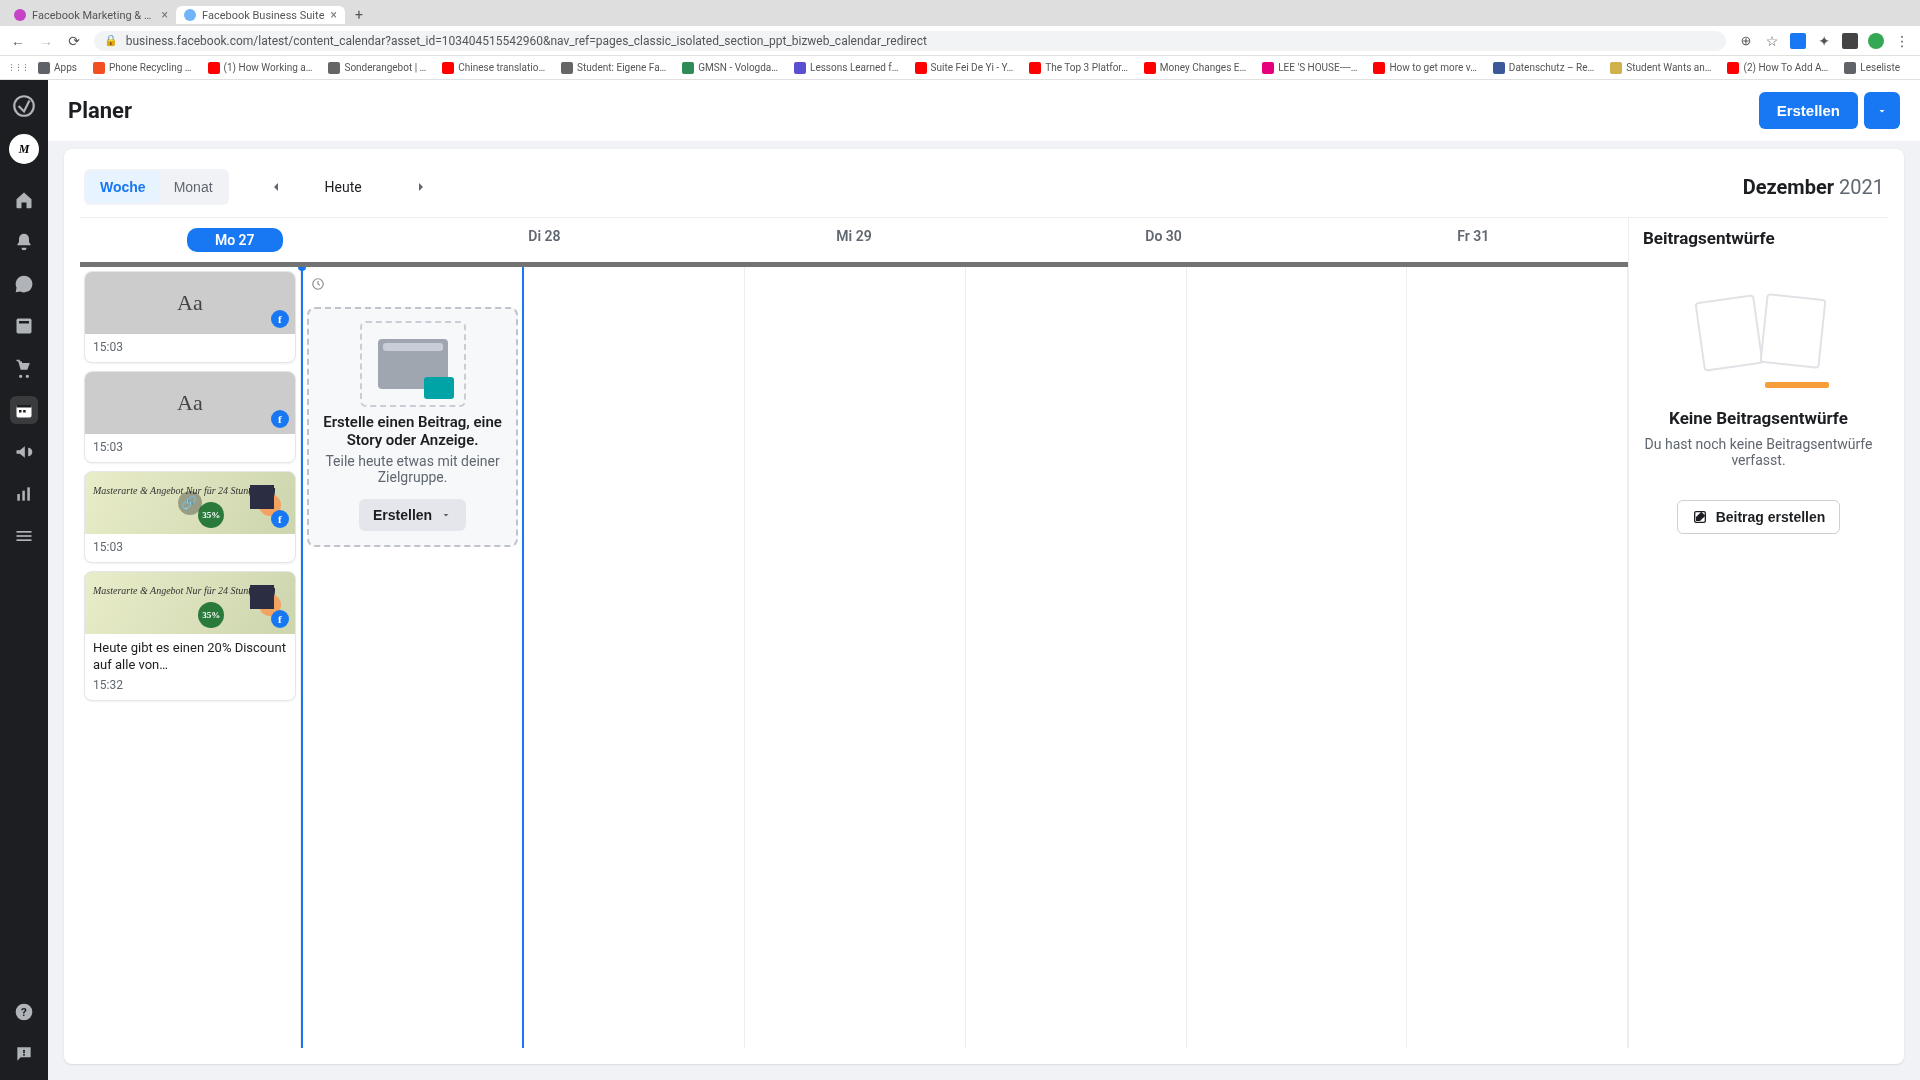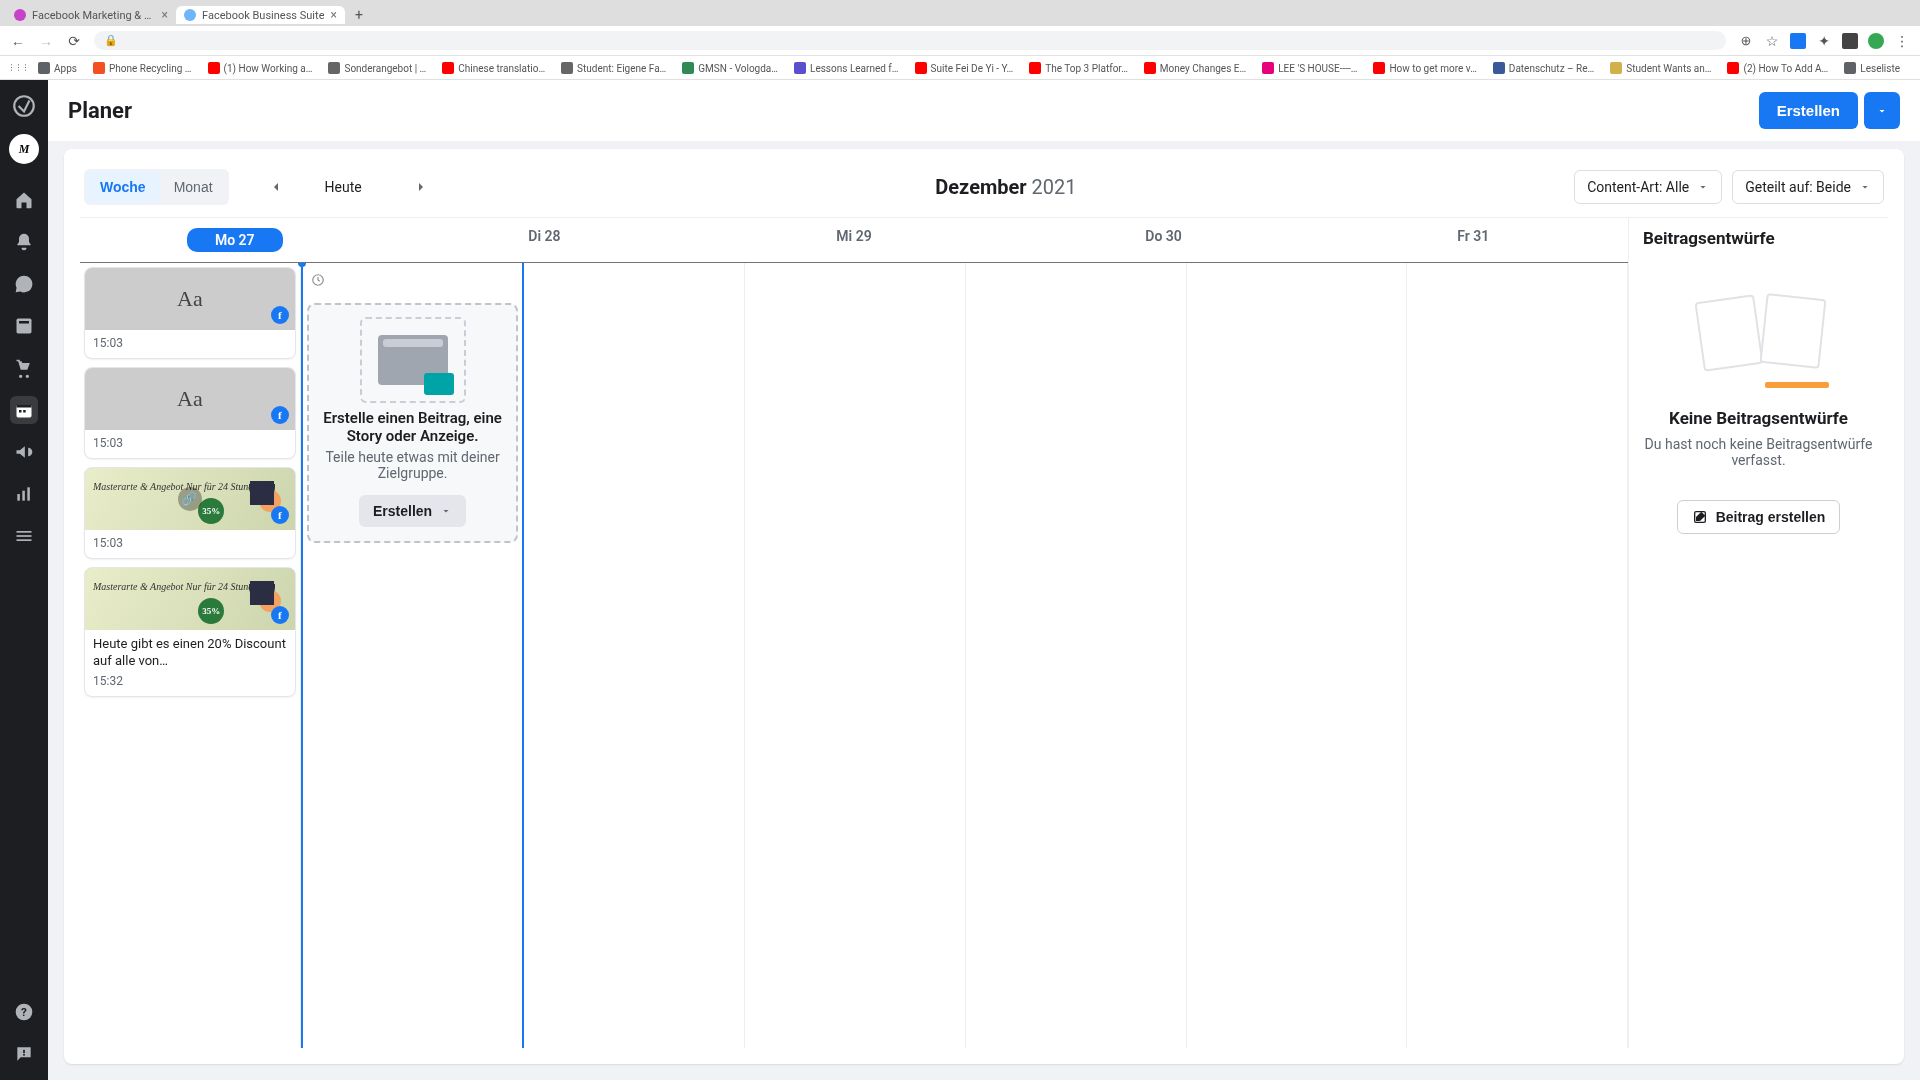--- a/index.html
+++ b/index.html
@@ -17,21 +17,21 @@
 
   .addr-row { display: flex; align-items: center; gap: 12px; padding: 4px 10px; background: #fff; border-bottom: 1px solid #e0e0e0; height: 30px; }
   .nav-icn { width: 16px; height: 16px; color: #555; display: flex; align-items: center; justify-content: center; font-size: 14px; cursor: pointer; }
   .url-box { flex: 1; display: flex; align-items: center; gap: 8px; background: #f1f3f4; border-radius: 14px; padding: 3px 10px; font-size: 12px; color: #555; }
   .url-box .lock { font-size: 11px; }
   .url-text { flex: 1; overflow: hidden; white-space: nowrap; }
   .ext-row { display: flex; gap: 10px; align-items: center; }
   .ext-icn { width: 16px; height: 16px; background: #888; border-radius: 2px; }
 
   .bm-row { display: flex; align-items: center; gap: 8px; padding: 2px 10px; background: #fff; border-bottom: 1px solid #e0e0e0; height: 24px; overflow: hidden; }
-  .bm { display: flex; align-items: flex-end; gap: 4px; font-size: 10px; color: #555; white-space: nowrap; padding: 2px 4px; cursor: pointer; }
+  .bm { display: flex; align-items: center; gap: 4px; font-size: 10px; color: #555; white-space: nowrap; padding: 2px 4px; cursor: pointer; }
   .bm-icn { width: 12px; height: 12px; border-radius: 2px; }
 
   
   .app { display: flex; height: calc(100vh - 80px); }
   .rail { width: 48px; background: #1c1e21; display: flex; flex-direction: column; align-items: center; padding-top: 12px; gap: 14px; }
   .rail-icn { width: 28px; height: 28px; color: #b0b3b8; display: flex; align-items: center; justify-content: center; border-radius: 6px; cursor: pointer; }
   .rail-icn.active { background: #3a3b3c; color: #fff; }
   .rail-logo { width: 30px; height: 30px; border-radius: 50%; background: #fff; display: flex; align-items: center; justify-content: center; font-weight: 700; font-size: 12px; color: #000; margin-bottom: 8px; }
   .rail-spacer { flex: 1; }
 
@@ -55,21 +55,21 @@
   .period strong { font-weight: 700; color: #1c1e21; }
   .filters-right { display: flex; gap: 10px; }
   .pill { background: #fff; border: 1px solid #dcdde1; padding: 8px 12px; border-radius: 6px; font-size: 14px; color: #1c1e21; display: flex; align-items: center; gap: 8px; cursor: pointer; }
 
   .cal-shell { flex: 1; display: flex; overflow: hidden; }
   .cal-left { flex: 1; display: flex; flex-direction: column; overflow: hidden; }
   .day-head { display: flex; }
   .dh-cell { flex: 1; text-align: center; padding: 10px 0; font-size: 14px; color: #606770; font-weight: 600; }
   .dh-cell.today span { background: #1877f2; color: #ffffff; padding: 4px 28px; border-radius: 10px; display: inline-block; }
 
-  .grid { flex: 1; display: flex; overflow-y: auto; border-top: 1px solid #737373; }
+  .grid { flex: 1; display: flex; overflow-y: auto; border-top: 5px solid #737373; }
   .col { flex: 1; border-right: 1px solid #eee; padding: 4px; display: flex; flex-direction: column; gap: 8px; }
   .col.today { border-left: 2px solid #1877f2; border-right: 2px solid #1877f2; position: relative; }
   .dot { position: absolute; left: -5px; top: -4px; width: 8px; height: 8px; border-radius: 50%; background: #1877f2; }
 
   .card { background: #fff; border: 1px solid #e4e6eb; border-radius: 8px; overflow: hidden; box-shadow: 0 1px 2px rgba(0,0,0,0.06); position: relative; cursor: pointer; }
   .card .thumb { width: 100%; height: 62px; background: #ccc; display: flex; align-items: center; justify-content: center; font-family: serif; font-size: 22px; color: #444; position: relative; }
   .thumb-aa { background: #f7f7f7; height: 48px; }
   .badgeic { position: absolute; bottom: 6px; right: 6px; width: 18px; height: 18px; background: #1877f2; border-radius: 50%; color: #fff; display: flex; align-items: center; justify-content: center; font-size: 11px; font-weight: 700; }
   .linkbadge { position: absolute; top: 50%; left: 50%; transform: translate(-50%,-50%); width: 24px; height: 24px; background: rgba(0,0,0,0.3); border-radius: 50%; color: #fff; display: flex; align-items: center; justify-content: center; font-size: 13px; }
   .ctext { padding: 6px 8px 8px; }
@@ -124,20 +124,21 @@
     </div>
     <div class="newtab">+</div>
   </div>
 
   <div class="addr-row">
     <span class="nav-icn">←</span>
     <span class="nav-icn" style="opacity:.4">→</span>
     <span class="nav-icn">⟳</span>
     <div class="url-box">
       <span class="lock">🔒</span>
+      <span class="url-text">business.facebook.com/latest/content_calendar?asset_id=103404515542960&amp;nav_ref=pages_classic_isolated_section_ppt_bizweb_calendar_redirect</span>
     </div>
     <div class="ext-row">
       <span class="nav-icn" style="font-size:13px">⊕</span>
       <span class="nav-icn">☆</span>
       <span class="ext-icn" style="background:#1877f2"></span>
       <span class="nav-icn">✦</span>
       <span class="ext-icn" style="background:#444"></span>
       <span class="ext-icn" style="background:#34a853;border-radius:50%"></span>
       <span class="nav-icn">⋮</span>
     </div>
@@ -323,34 +324,20 @@
           </div>
           <div class="heute">Heute</div>
           <div class="nav-chip">
             <svg width="16" height="16" viewBox="0 0 24 24" fill="currentColor">
                 <path d="M9 6l6 6-6 6z"></path>
               </svg>
           </div>
         </div>
         <div class="period">
           <strong>Dezember</strong> <span>2021</span>
-        </div>
-        <div class="filters-right">
-          <div class="pill">
-            <span>Content-Art: Alle</span>
-            <svg width="12" height="12" viewBox="0 0 24 24" fill="#606770">
-                <path d="M7 10l5 5 5-5z"></path>
-              </svg>
-          </div>
-          <div class="pill">
-            <span>Geteilt auf: Beide</span>
-            <svg width="12" height="12" viewBox="0 0 24 24" fill="#606770">
-                <path d="M7 10l5 5 5-5z"></path>
-              </svg>
-          </div>
         </div>
       </div>
 
       <div class="cal-shell">
         <div class="cal-left">
           <div class="day-head" id="day-head">
               <div class="dh-cell today"><span>Mo 27</span></div>
               <div class="dh-cell"><span>Di 28</span></div>
               <div class="dh-cell"><span>Mi 29</span></div>
               <div class="dh-cell"><span>Do 30</span></div>

